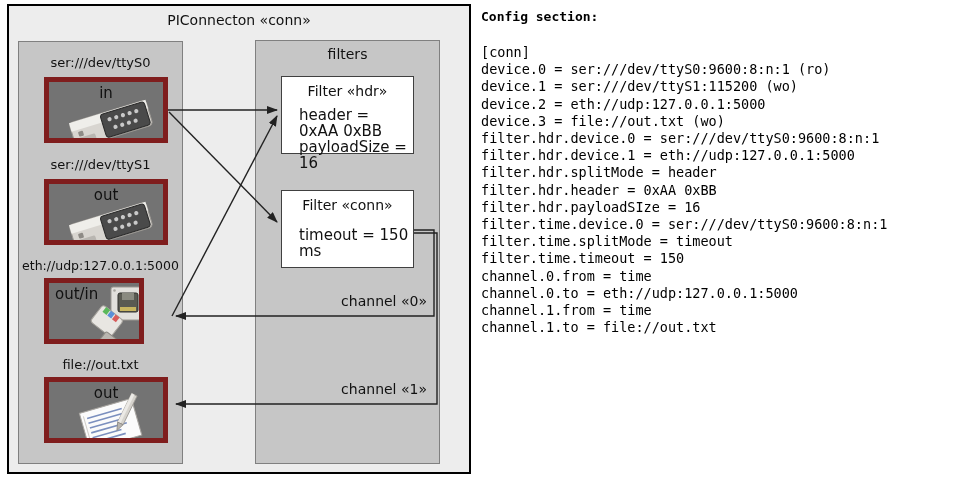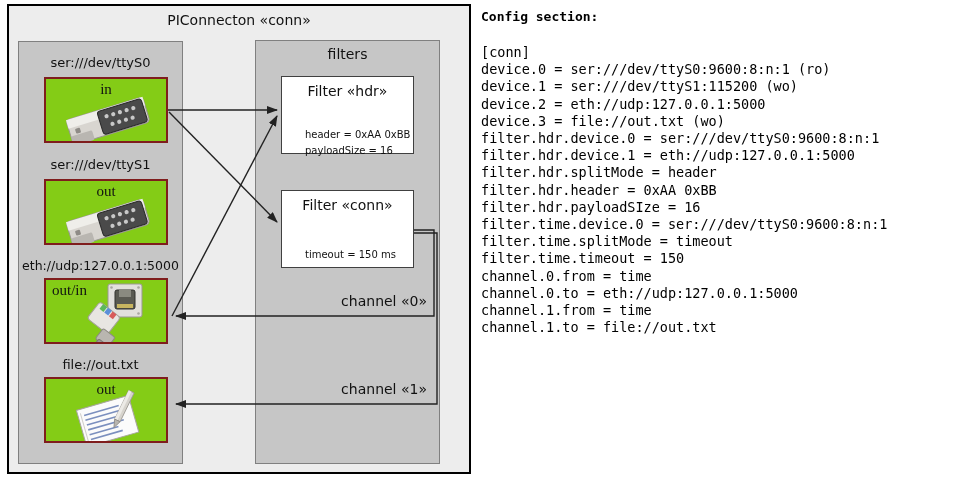--- a/index.html
+++ b/index.html
@@ -30,44 +30,43 @@
 
   .devices-panel{left:18px;top:41px;width:165px;height:423px;}
   .filters-panel{left:255px;top:40px;width:185px;height:424px;}
 
   
   .dev-label{
     position:absolute;text-align:center;font-size:13px;color:#111;
     white-space:nowrap;
   }
   .dev-box{
-    position:absolute;background:#84cc16;border:2px solid #7f1d1d;
+    position:absolute;background:#737373;border:5px solid #7f1d1d;
     box-sizing:border-box;
-    font-family:Liberation Serif, serif;
   }
   .dev-dir{
     position:absolute;left:0;top:2px;width:100%;text-align:center;
     font-size:15px;color:#111;z-index:3;
   }
   .dev-dir.left{text-align:left;padding-left:6px;}
 
   .icon-wrap{position:absolute;left:0;top:0;width:100%;height:100%;
              overflow:hidden;}
 
   
   .filter-box{
     position:absolute;background:#ffffff;border:1px solid #404040;
     box-sizing:border-box;
   }
   .filter-title{
     position:absolute;left:0;top:6px;width:100%;text-align:center;
     font-size:14px;color:#111;
   }
   .filter-props{
-    position:absolute;left:23px;font-size:10px;color:#111;line-height:16px;margin-top:20px;
+    position:absolute;left:17px;font-size:15px;color:#111;line-height:16px;
   }
 
   
   .chan-label{
     position:absolute;font-size:14px;color:#111;text-align:right;
     white-space:nowrap;
   }
 
   
   #wires{position:absolute;left:0;top:0;width:964px;height:484px;
@@ -145,21 +144,21 @@
           </g>
           <rect x="-40" y="4" width="22" height="10" rx="2" fill="#b9b6b1"></rect>
           <rect x="-34" y="-2" width="5" height="5" rx="1" fill="#8e8b86"></rect>
         </g>
       </svg>
     </div>
     <div class="dev-dir">out</div>
   </div>
 
   <div class="dev-label" style="left:18px;top:258px;width:165px;font-size:12.5px;">eth://udp:127.0.0.1:5000</div>
-  <div class="dev-box" style="left:44px;top:278px;width:124px;height:66px;">
+  <div class="dev-box" style="left:44px;top:278px;width:100px;height:66px;">
     <div class="icon-wrap">
       <svg viewBox="0 0 124 66" width="124" height="66">
         <rect x="62" y="4" width="34" height="33" rx="2" fill="#e2e0dc" stroke="#9b9892" stroke-width="1"></rect>
         <rect x="69" y="10" width="20" height="19" rx="2" fill="#5a5a52" stroke="#33332e" stroke-width="1"></rect>
         <rect x="73" y="10" width="12" height="7" fill="#8a8a80"></rect>
         <rect x="71" y="24" width="16" height="4" fill="#c8b560"></rect>
         <circle cx="65.5" cy="7.5" r="1.3" fill="#a9a6a0"></circle>
         <circle cx="92.5" cy="7.5" r="1.3" fill="#a9a6a0"></circle>
         <circle cx="65.5" cy="33.5" r="1.3" fill="#a9a6a0"></circle>
         <circle cx="92.5" cy="33.5" r="1.3" fill="#a9a6a0"></circle>

